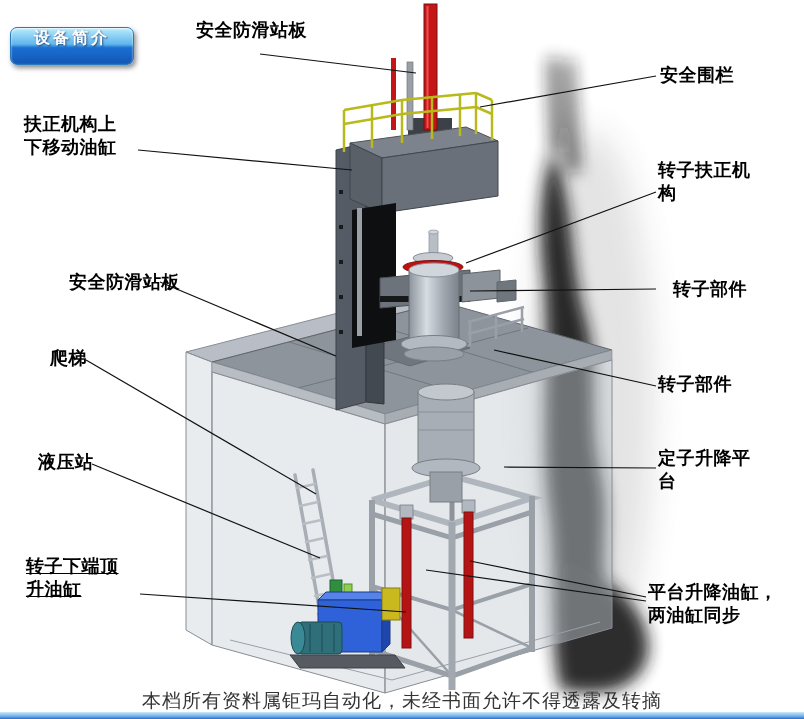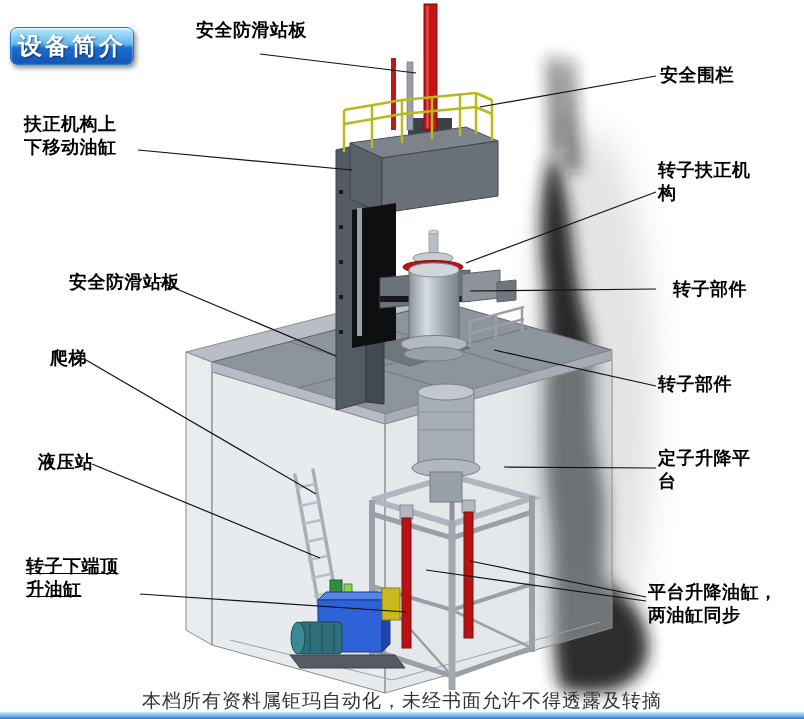--- a/index.html
+++ b/index.html
@@ -22,22 +22,22 @@
   .lbl-stator-part{left:658px;top:372px;width:104px;}
   .lbl-hydraulic{left:38px;top:450px;width:84px;}
   .lbl-stator-lift{left:658px;top:446px;width:96px;}
   .lbl-rotor-jack{left:26px;top:554px;width:96px;text-decoration:underline;}
   .lbl-platform-cyl{left:648px;top:580px;width:132px;}
   .badge{
     position:absolute;left:10px;top:27px;width:122px;height:36px;
     border-radius:7px;border:1px solid #2a7ac0;
     background:linear-gradient(180deg,#b8ebfc 0%,#5fb6ee 45%,#1b6ed2 55%,#1257b4 100%);
     box-shadow:2px 3px 5px rgba(0,0,0,0.45), inset 0 1px 2px rgba(255,255,255,0.85);
-    color:#fff;font-weight:bold;font-size:24px;letter-spacing:3px;
-    display:flex;align-items:center;justify-content:center;
+    color:#fff;font-weight:bold;font-size:16px;letter-spacing:3px;
+    display:flex;align-items:flex-start;justify-content:center;
     text-shadow:1px 1px 2px rgba(0,0,60,0.6);
   }
   .watermark{
     position:absolute;left:0;top:688px;width:804px;text-align:center;
     font-size:19px;color:#333;letter-spacing:1px;
   }
   .bottom-bar{
     position:absolute;left:0;top:712px;width:804px;height:7px;
     background:linear-gradient(180deg,#cdeaf9 0%,#6fb0e8 60%,#2a6fd0 100%);
   }

